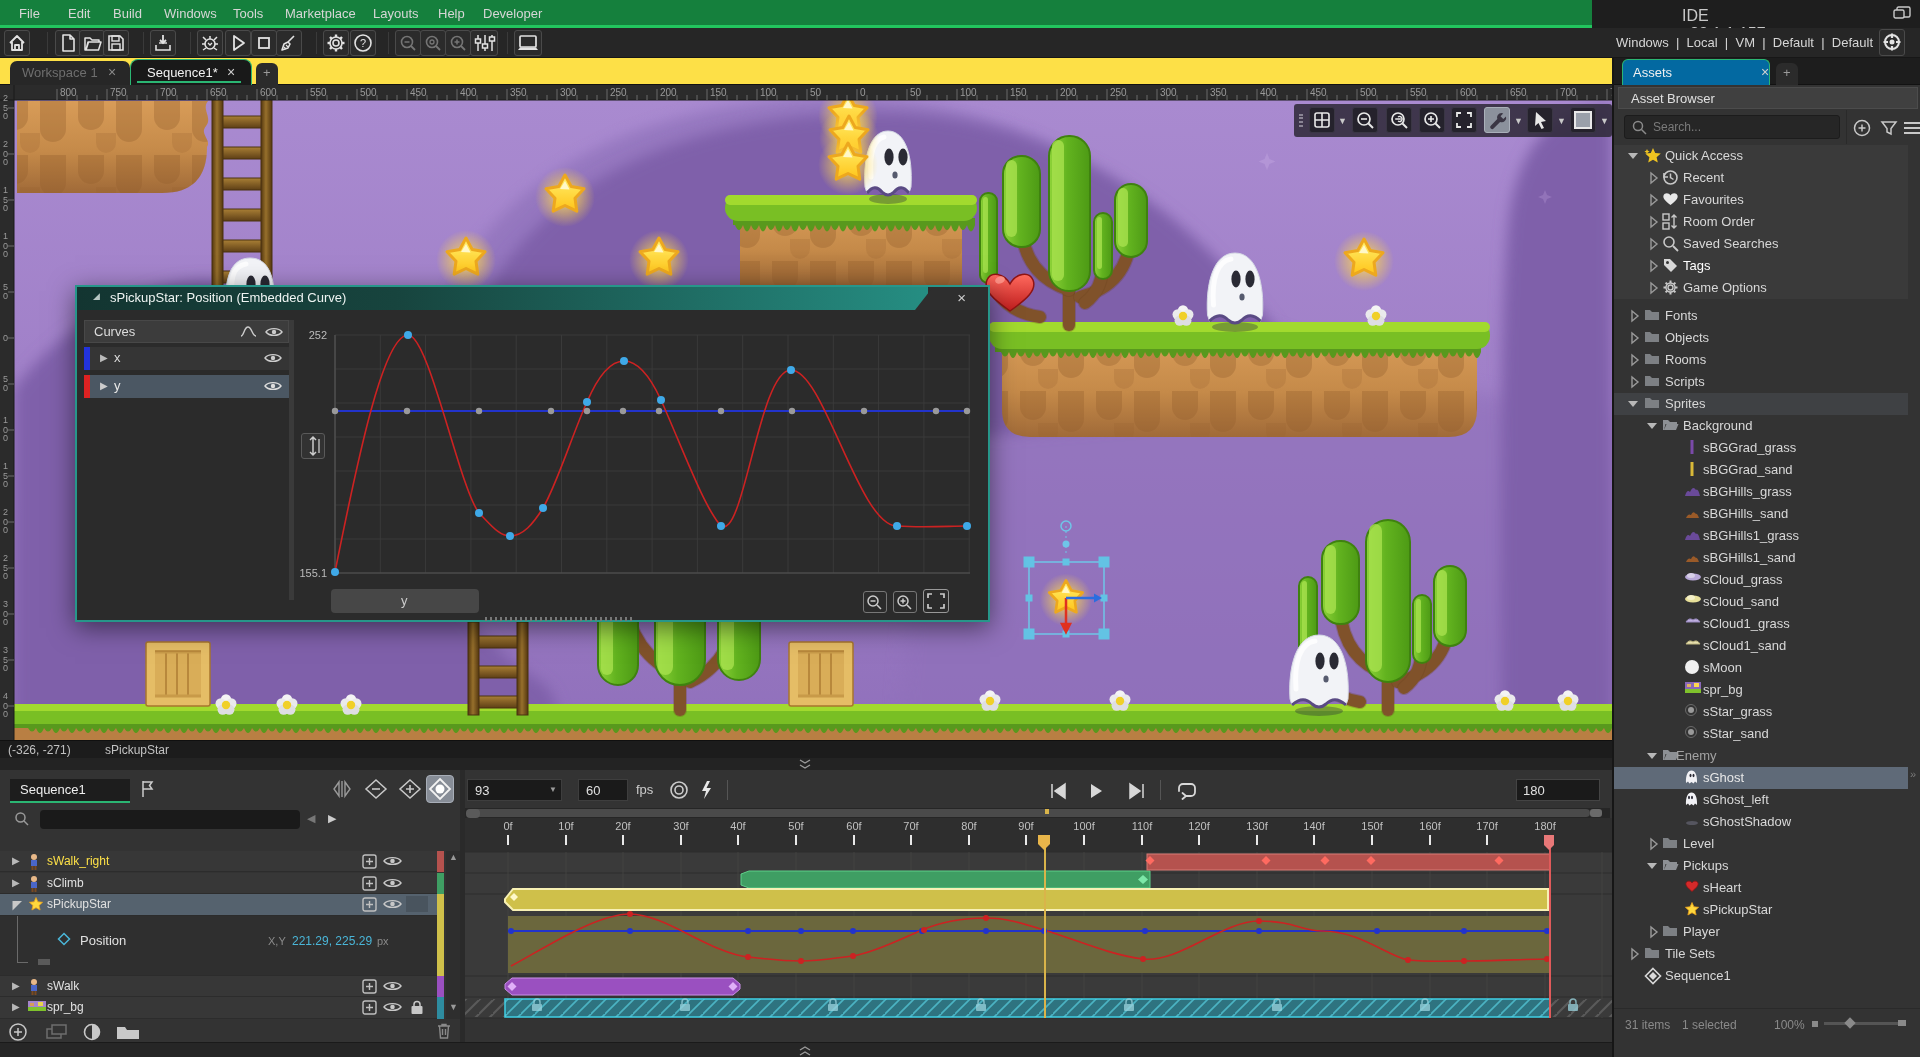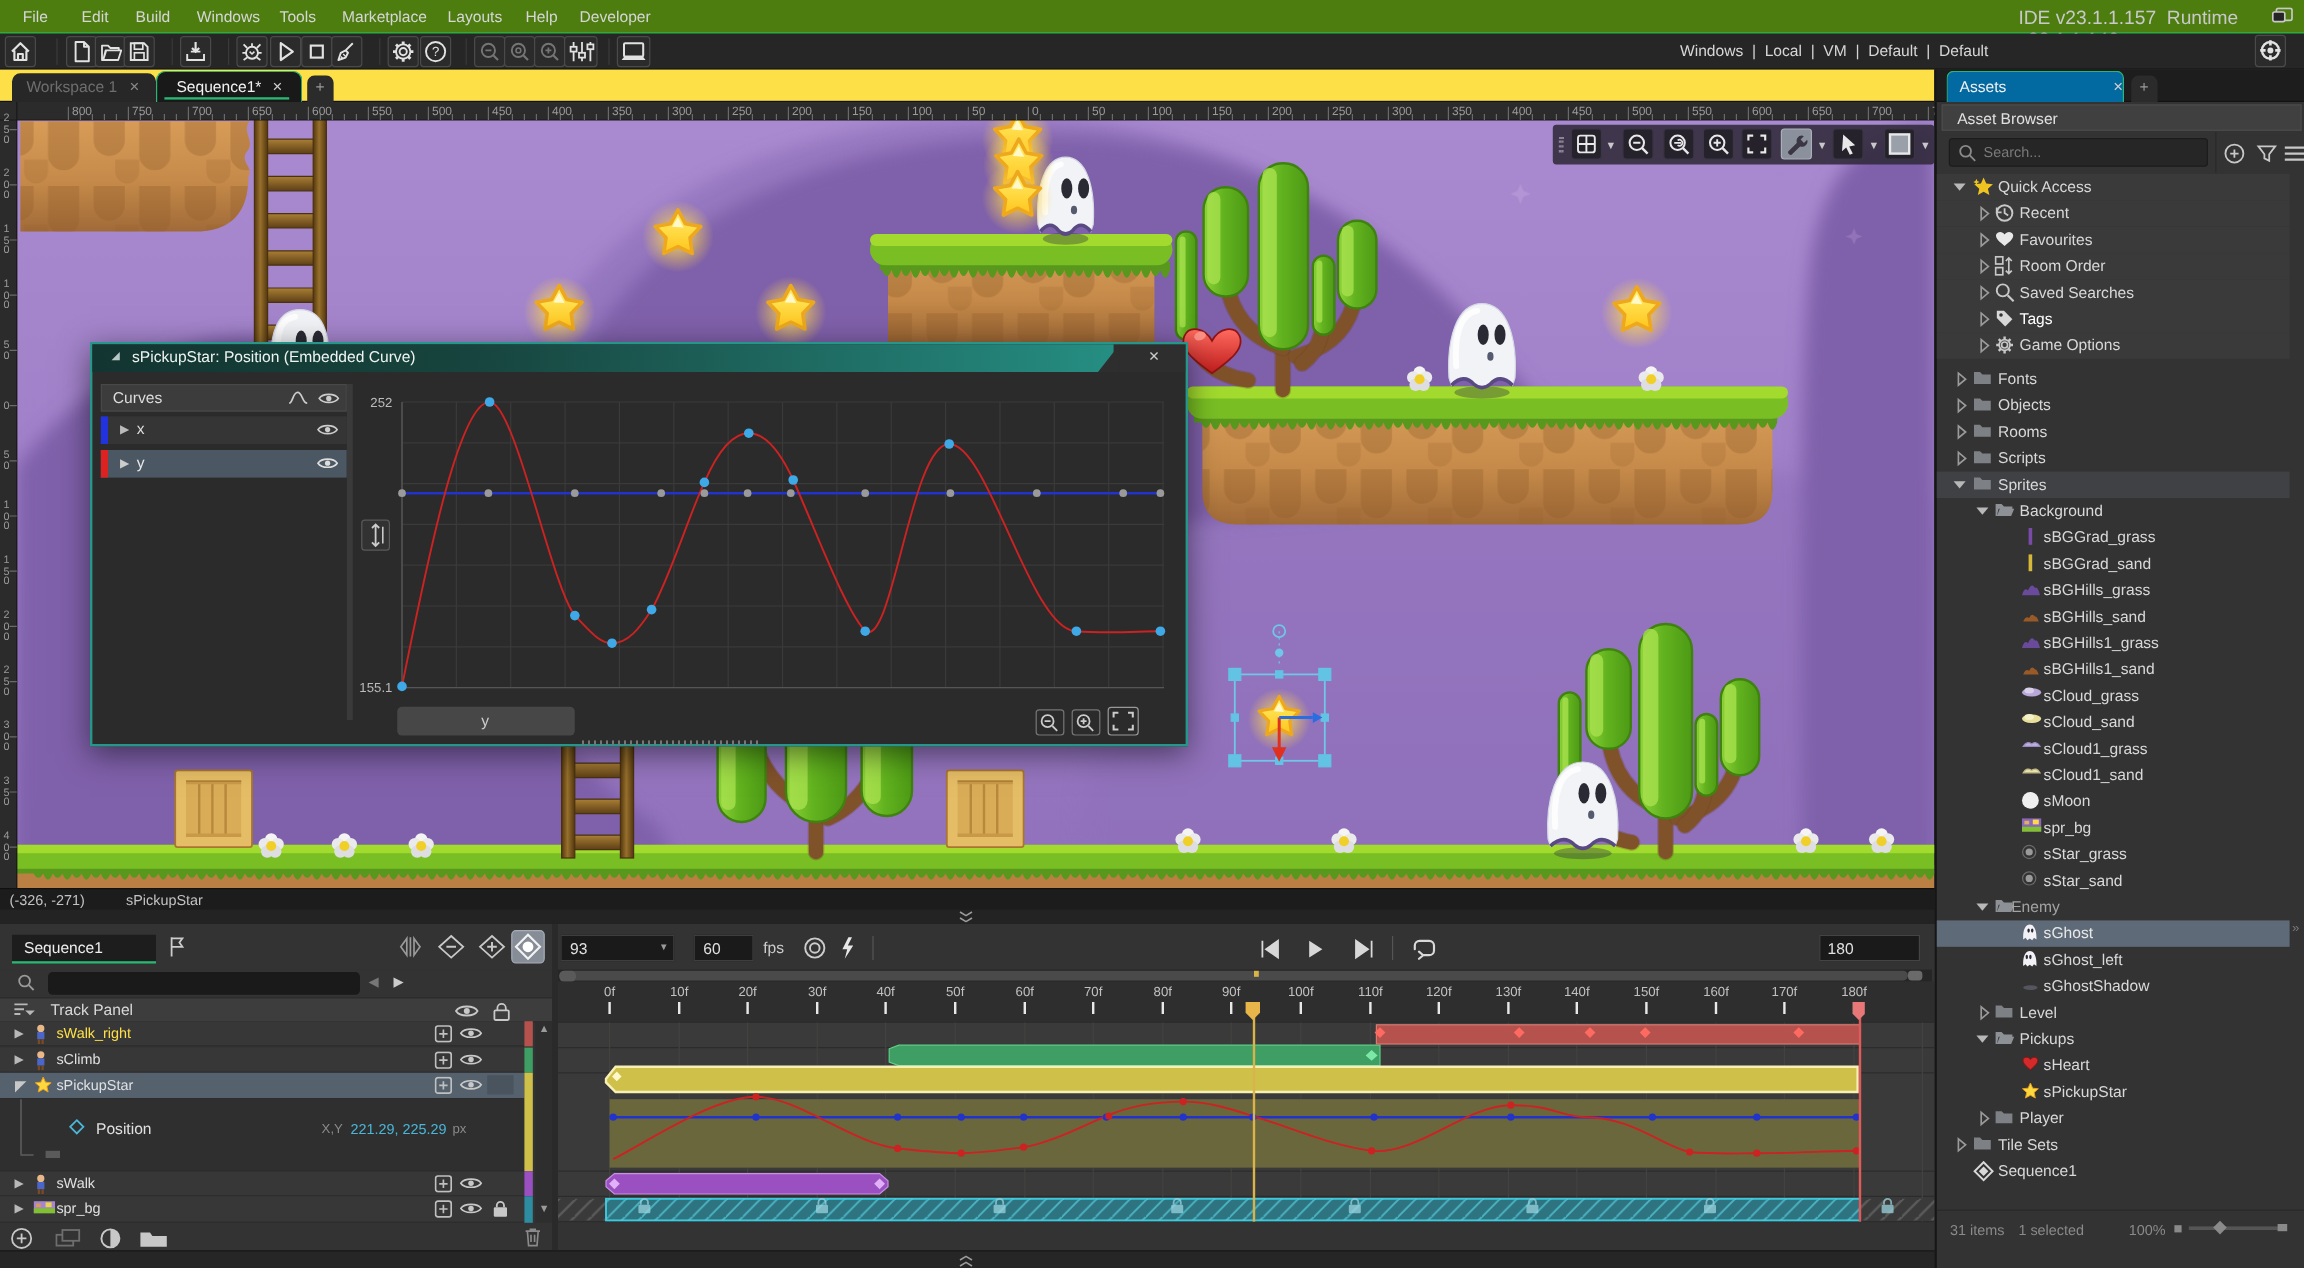--- a/index.html
+++ b/index.html
@@ -1,16 +1,16 @@
 <!DOCTYPE html>
 <html><head><meta charset="utf-8"><style>
 *{margin:0;padding:0;box-sizing:border-box}
 body{width:1920px;height:1057px;position:relative;overflow:hidden;background:#1e1e1e;font-family:"Liberation Sans",sans-serif;}
 </style></head><body>
-<div style="position:absolute;left:0;top:0;width:1920px;height:28px;background:#4d7c0f;border-bottom:1px solid #22c55e">
+<div style="position:absolute;left:0;top:0;width:1592px;height:28px;background:#15803d;border-bottom:3px solid #22c55e">
     <span style="position:absolute;left:19px;top:6px;font-size:13px;color:#d6d6d6">File</span>
     <span style="position:absolute;left:68px;top:6px;font-size:13px;color:#d6d6d6">Edit</span>
     <span style="position:absolute;left:113px;top:6px;font-size:13px;color:#d6d6d6">Build</span>
     <span style="position:absolute;left:164px;top:6px;font-size:13px;color:#d6d6d6">Windows</span>
     <span style="position:absolute;left:233px;top:6px;font-size:13px;color:#d6d6d6">Tools</span>
     <span style="position:absolute;left:285px;top:6px;font-size:13px;color:#d6d6d6">Marketplace</span>
     <span style="position:absolute;left:373px;top:6px;font-size:13px;color:#d6d6d6">Layouts</span>
     <span style="position:absolute;left:438px;top:6px;font-size:13px;color:#d6d6d6">Help</span>
     <span style="position:absolute;left:483px;top:6px;font-size:13px;color:#d6d6d6">Developer</span>
     <span style="position:absolute;left:1682px;top:7px;font-size:16px;color:#c9c9c9">IDE v23.1.1.157&nbsp; Runtime v23.1.1.146</span>
@@ -126,21 +126,21 @@
         <rect x="5" y="5" width="16" height="11" rx="1" fill="none" stroke="#e2e2e2" stroke-width="1.7"></rect>
         <path d="M3,19 H23 L21,16.5 H5 Z" fill="#e2e2e2"></path>
       </svg>
     </div>
     <div style="position:absolute;left:47px;top:4px;width:1px;height:22px;background:#3a3a3a"></div>
     <div style="position:absolute;left:143px;top:4px;width:1px;height:22px;background:#3a3a3a"></div>
     <div style="position:absolute;left:190px;top:4px;width:1px;height:22px;background:#3a3a3a"></div>
     <div style="position:absolute;left:316px;top:4px;width:1px;height:22px;background:#3a3a3a"></div>
     <div style="position:absolute;left:388px;top:4px;width:1px;height:22px;background:#3a3a3a"></div>
     <div style="position:absolute;left:507px;top:4px;width:1px;height:22px;background:#3a3a3a"></div>
-    <div style="position:absolute;left:1400px;top:7px;width:473px;font-size:13px;color:#d6d6d6">Windows&nbsp; |&nbsp; Local&nbsp; |&nbsp; VM&nbsp; |&nbsp; Default&nbsp; |&nbsp; Default</div>
+    <div style="position:absolute;left:1400px;top:7px;width:473px;text-align:right;font-size:13px;color:#d6d6d6">Windows&nbsp; |&nbsp; Local&nbsp; |&nbsp; VM&nbsp; |&nbsp; Default&nbsp; |&nbsp; Default</div>
     <div style="position:absolute;left:1879px;top:1px;width:26px;height:27px;background:#2b2b2b;border:1px solid #4a4a4a;border-radius:3px">
       <svg style="position:absolute;left:0px;top:0px" width="24" height="24" viewBox="0 0 24 24">
         <circle cx="12" cy="12" r="7" fill="none" stroke="#e2e2e2" stroke-width="2"></circle>
         <circle cx="12" cy="12" r="2.5" fill="#e2e2e2"></circle>
         <path d="M12,3.5 V8 M12,16 V20.5 M3.5,12 H8 M16,12 H20.5" stroke="#e2e2e2" stroke-width="2.2"></path>
       </svg>
     </div>
   </div>
 <div style="position:absolute;left:0;top:58px;width:1612px;height:27px;background:#fde047;border-bottom:1px solid #121212">
     <div style="position:absolute;left:10px;top:3px;width:120px;height:24px;background:#272727;border-radius:7px 7px 0 0;">
@@ -704,35 +704,20 @@
         <circle cx="13" cy="13" r="4.5" fill="#ffffff"></circle>
       </svg>
     </div>
     <svg style="position:absolute;left:14px;top:41px" width="16" height="16" viewBox="0 0 16 16">
       <circle cx="6.5" cy="6.5" r="4.5" fill="none" stroke="#9a9a9a" stroke-width="1.5"></circle>
       <path d="M10,10 L14,14" stroke="#9a9a9a" stroke-width="1.5"></path>
     </svg>
     <div style="position:absolute;left:40px;top:40px;width:260px;height:19px;background:#1a1a1a;border-radius:4px"></div>
     <span style="position:absolute;left:307px;top:42px;font-size:11px;color:#777777">◀</span>
     <span style="position:absolute;left:328px;top:42px;font-size:11px;color:#cccccc">▶</span>
-    <div style="position:absolute;left:0;top:61px;width:460px;height:21px;background:#3d3d3d;border-top:1px solid #2a2a2a;border-bottom:1px solid #2a2a2a">
-      <svg style="position:absolute;left:10px;top:2px" width="20" height="16" viewBox="0 0 20 16">
-        <path d="M2,3 H13 M2,7 H10 M2,11 H7" stroke="#b8b8b8" stroke-width="1.6"></path>
-        <path d="M13,8 L17,12 L21,8 Z" fill="#b8b8b8" transform="translate(-2,0)"></path>
-      </svg>
-      <span style="position:absolute;left:42px;top:2px;font-size:13px;color:#d8d8d8">Track Panel</span>
-      <svg style="position:absolute;left:379px;top:3px" width="20" height="15" viewBox="0 0 20 15">
-        <path d="M1,7.5 C4,2.5 16,2.5 19,7.5 C16,12.5 4,12.5 1,7.5 Z" fill="none" stroke="#c8c8c8" stroke-width="1.5"></path>
-        <circle cx="10" cy="7.5" r="2.5" fill="#c8c8c8"></circle>
-      </svg>
-      <svg style="position:absolute;left:410px;top:3px" width="16" height="16" viewBox="0 0 16 16">
-        <rect x="2" y="7" width="12" height="8" rx="1" fill="none" stroke="#c8c8c8" stroke-width="1.5"></rect>
-        <path d="M4.5,7 V5 a3.5,3.5 0 0 1 7,0 V7" fill="none" stroke="#c8c8c8" stroke-width="1.5"></path>
-      </svg>
-    </div>
     <div style="position:absolute;left:0;top:81px;width:437px;height:21px;background:#373737;border-bottom:1px solid #2c2c2c"></div>
     <span style="position:absolute;left:12px;top:85px;font-size:10px;color:#b8b8b8">▶</span>
     <svg style="position:absolute;left:28px;top:83px" width="12" height="17" viewBox="0 0 12 17">
       <circle cx="6" cy="4" r="3" fill="#e8b888"></circle>
       <rect x="3" y="7" width="6" height="6" fill="#4a66c8"></rect>
       <rect x="3.5" y="13" width="2" height="4" fill="#7a4a22"></rect>
       <rect x="6.5" y="13" width="2" height="4" fill="#7a4a22"></rect>
     </svg>
     <span style="position:absolute;left:47px;top:84px;font-size:12px;color:#fde047">sWalk_right</span>
     <svg style="position:absolute;left:362px;top:84px" width="15" height="15" viewBox="0 0 15 15">

